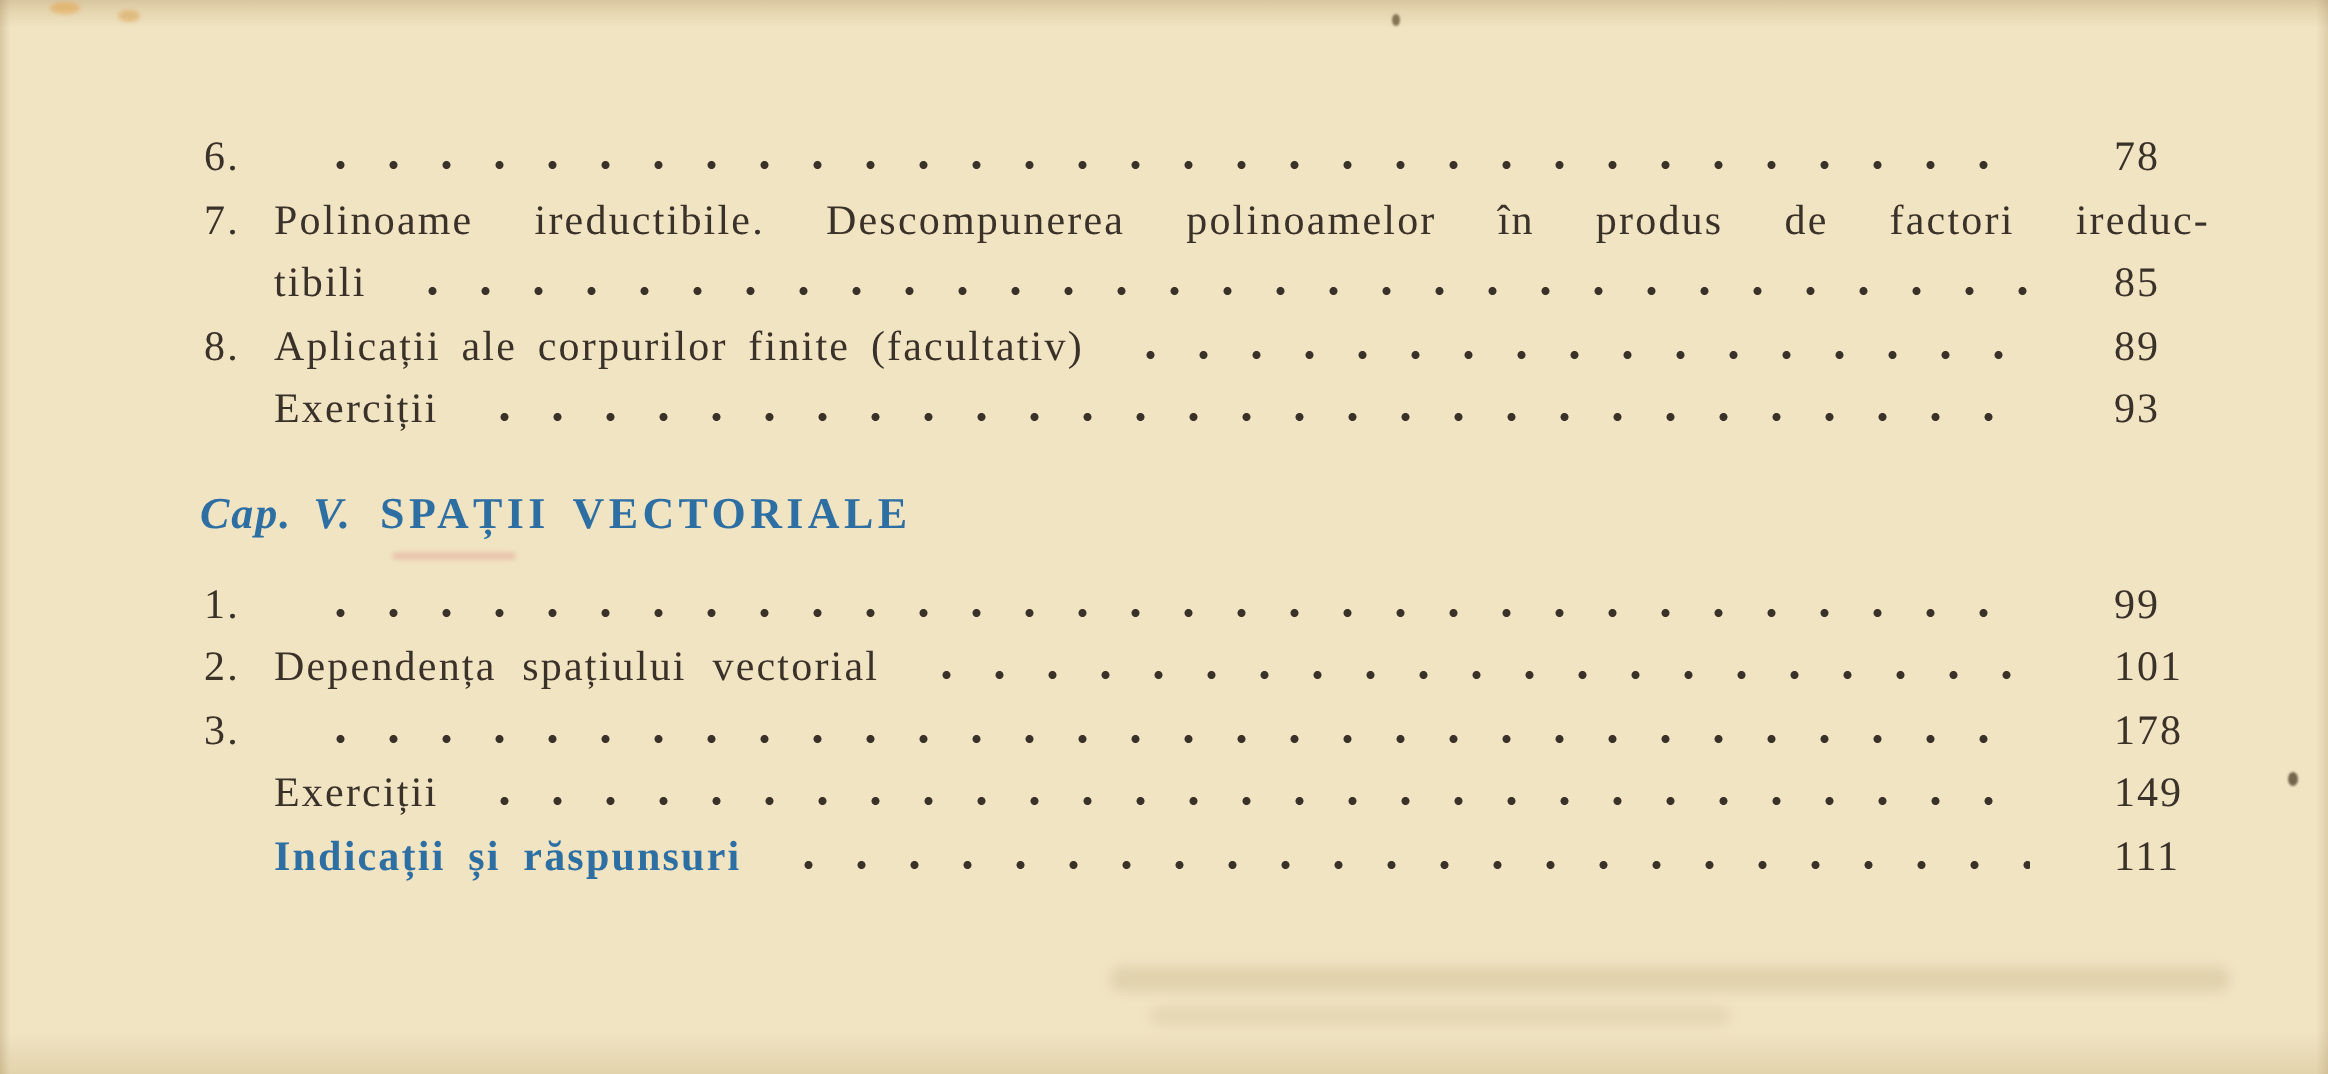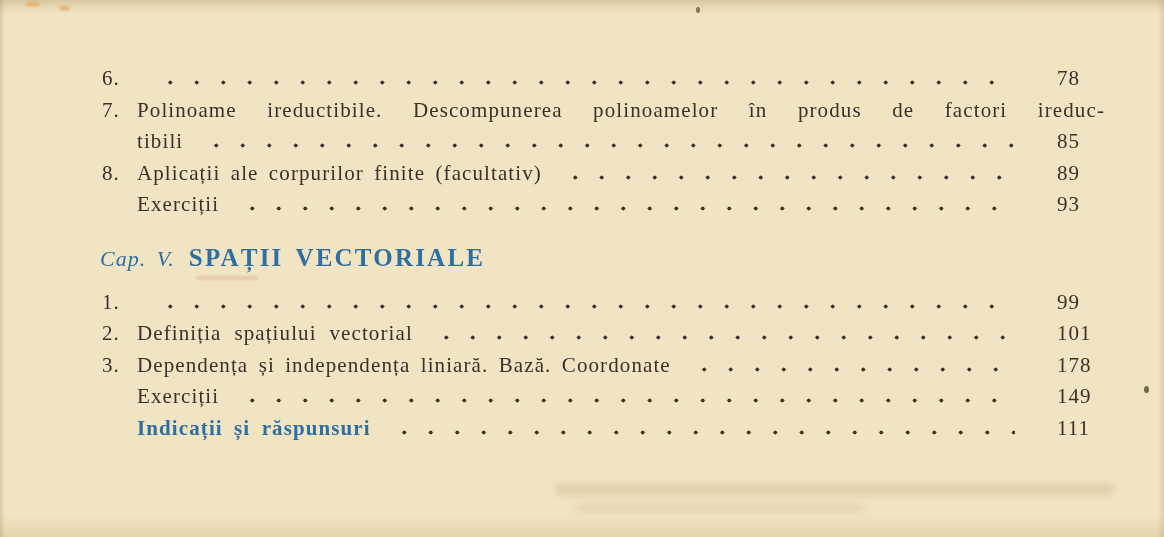--- a/index.html
+++ b/index.html
@@ -55,22 +55,22 @@
     background-position:6px bottom;
   }
   .pg{flex:0 0 48px;width:48px;text-align:left;letter-spacing:1px;}
   .chapter{
     height:30px;
     margin:20px 0 16px -2px;
     color:var(--accent);
     display:flex;align-items:baseline;
     letter-spacing:1px;word-spacing:4px;
   }
-  .chapter .cap{font-style:italic;font-weight:normal;font-size:22px;margin-right:14px;}
-  .chapter .title{font-weight:bold;font-size:25px;letter-spacing:2.2px;}
+  .chapter .cap{font-style:italic;font-weight:bold;font-size:22px;margin-right:14px;}
+  .chapter .title{font-weight:bold;font-size:22px;letter-spacing:2.2px;}
   .accent-row .txt{color:var(--accent);font-weight:bold;}
   
   .smudge{position:absolute;pointer-events:none;border-radius:50%;}
   .s1{left:25px;top:1px;width:15px;height:6px;background:#e3a34a;opacity:.55;filter:blur(1px);}
   .s2{left:59px;top:5px;width:11px;height:6px;background:#d7973f;opacity:.45;filter:blur(1px);}
   .s3{left:696px;top:7px;width:4px;height:6px;background:#6b5a3c;opacity:.8;filter:blur(.4px);}
   .s4{left:1144px;top:386px;width:5px;height:7px;background:#4a3c26;opacity:.75;filter:blur(.5px);}
   .s5{left:196px;top:276px;width:62px;height:4px;background:#d98f86;opacity:.35;filter:blur(1px);border-radius:2px;}
   .ghost{position:absolute;pointer-events:none;background:#c9b68d;filter:blur(3px);}
   .g1{left:555px;top:483px;width:560px;height:13px;opacity:.38;border-radius:6px;}
@@ -119,28 +119,27 @@
     </div>
 
     <div class="row">
       <span class="num">1.</span>
       <span class="leader"></span>
       <span class="pg">99</span>
     </div>
 
     <div class="row">
       <span class="num">2.</span>
-      <span class="txt ws6">Definiția spațiului vectorial</span>
+      <span class="txt ws6">Dependența spațiului vectorial</span>
       <span class="leader"></span>
       <span class="pg">101</span>
     </div>
 
     <div class="row">
       <span class="num">3.</span>
-      <span class="txt ws4">Dependența și independența liniară. Bază. Coordonate</span>
       <span class="leader"></span>
       <span class="pg">178</span>
     </div>
 
     <div class="row">
       <span class="num"></span>
       <span class="txt">Exerciții</span>
       <span class="leader"></span>
       <span class="pg">149</span>
     </div>

